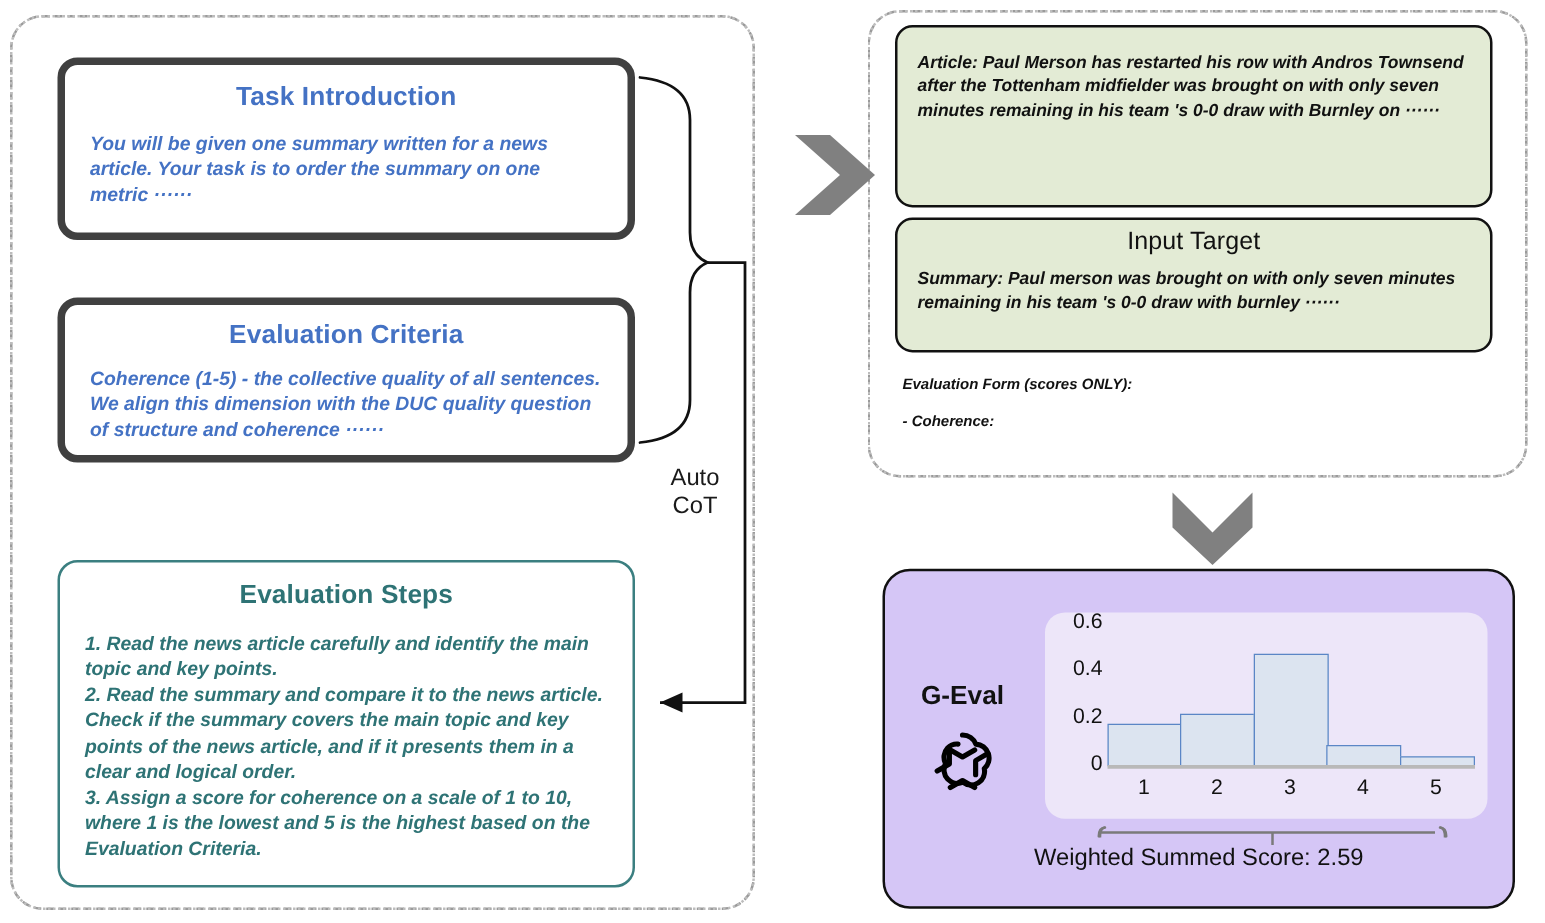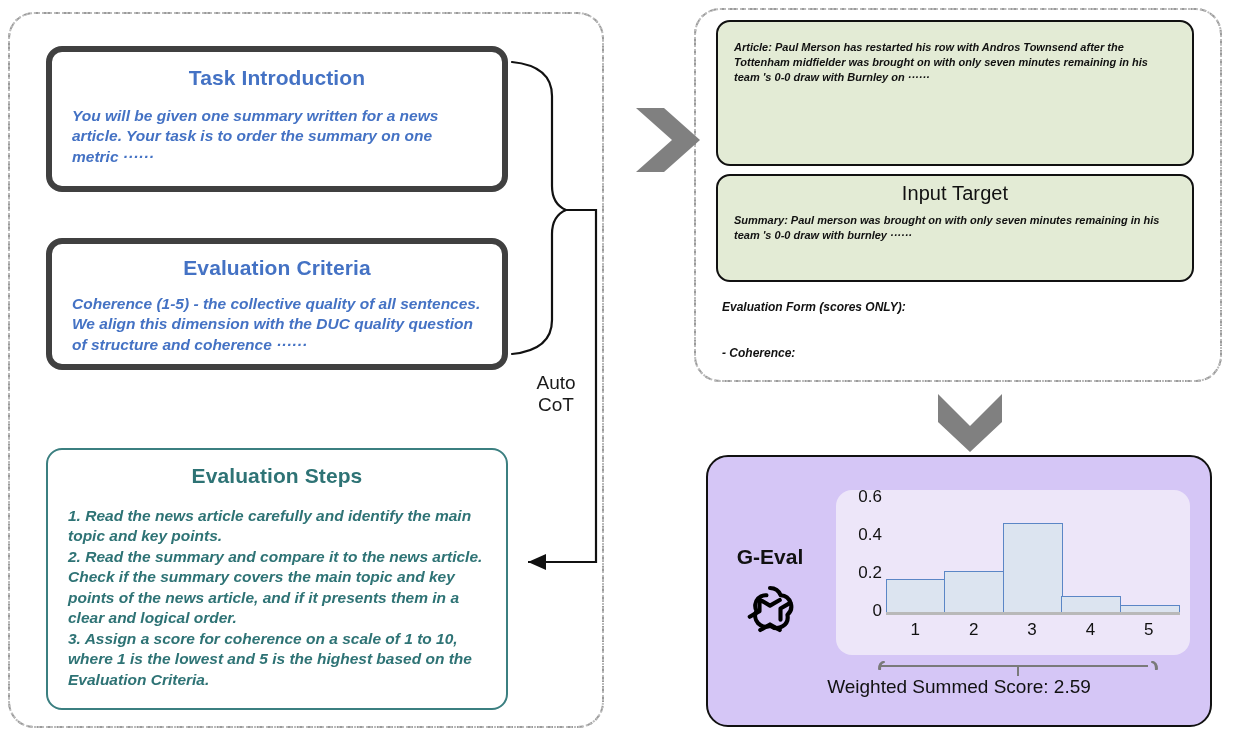--- a/index.html
+++ b/index.html
@@ -70,34 +70,34 @@
     position:absolute;
     border:2.5px solid #111111;
     border-radius:14px;
     background:#E3EBD5;
     box-sizing:border-box;
   }
   .gbox .gtitle{
     text-align:center;font-size:20px;color:#111;letter-spacing:.1px;
   }
   .gbox .gbody{
-    font-size:11px;font-style:italic;font-weight:700;color:#111;line-height:1.38;
+    font-size:14px;font-style:italic;font-weight:700;color:#111;line-height:1.38;
   }
   #box-input-context{left:716px;top:20px;width:478px;height:146px;padding:8px 16px 0 16px;}
   #box-input-context .gbody{margin-top:10px;}
 
   #box-input-target{left:716px;top:174px;width:478px;height:108px;padding:6px 16px 0 16px;}
   #box-input-target .gbody{margin-top:8px;}
 
   .formline{
     position:absolute;left:722px;
     font-size:12px;font-style:italic;font-weight:700;color:#111;
   }
   #eval-form-line{top:300px;}
-  #coherence-line{top:346px;}
+  #coherence-line{top:330px;}
 
   
   #geval-panel{
     position:absolute;left:706px;top:455px;width:506px;height:272px;
     background:#D5C6F6;border:2.5px solid #111;border-radius:22px;box-sizing:border-box;
   }
   #geval-label{
     position:absolute;left:722px;top:545px;width:96px;text-align:center;
     font-size:21px;font-weight:700;color:#111;
   }

